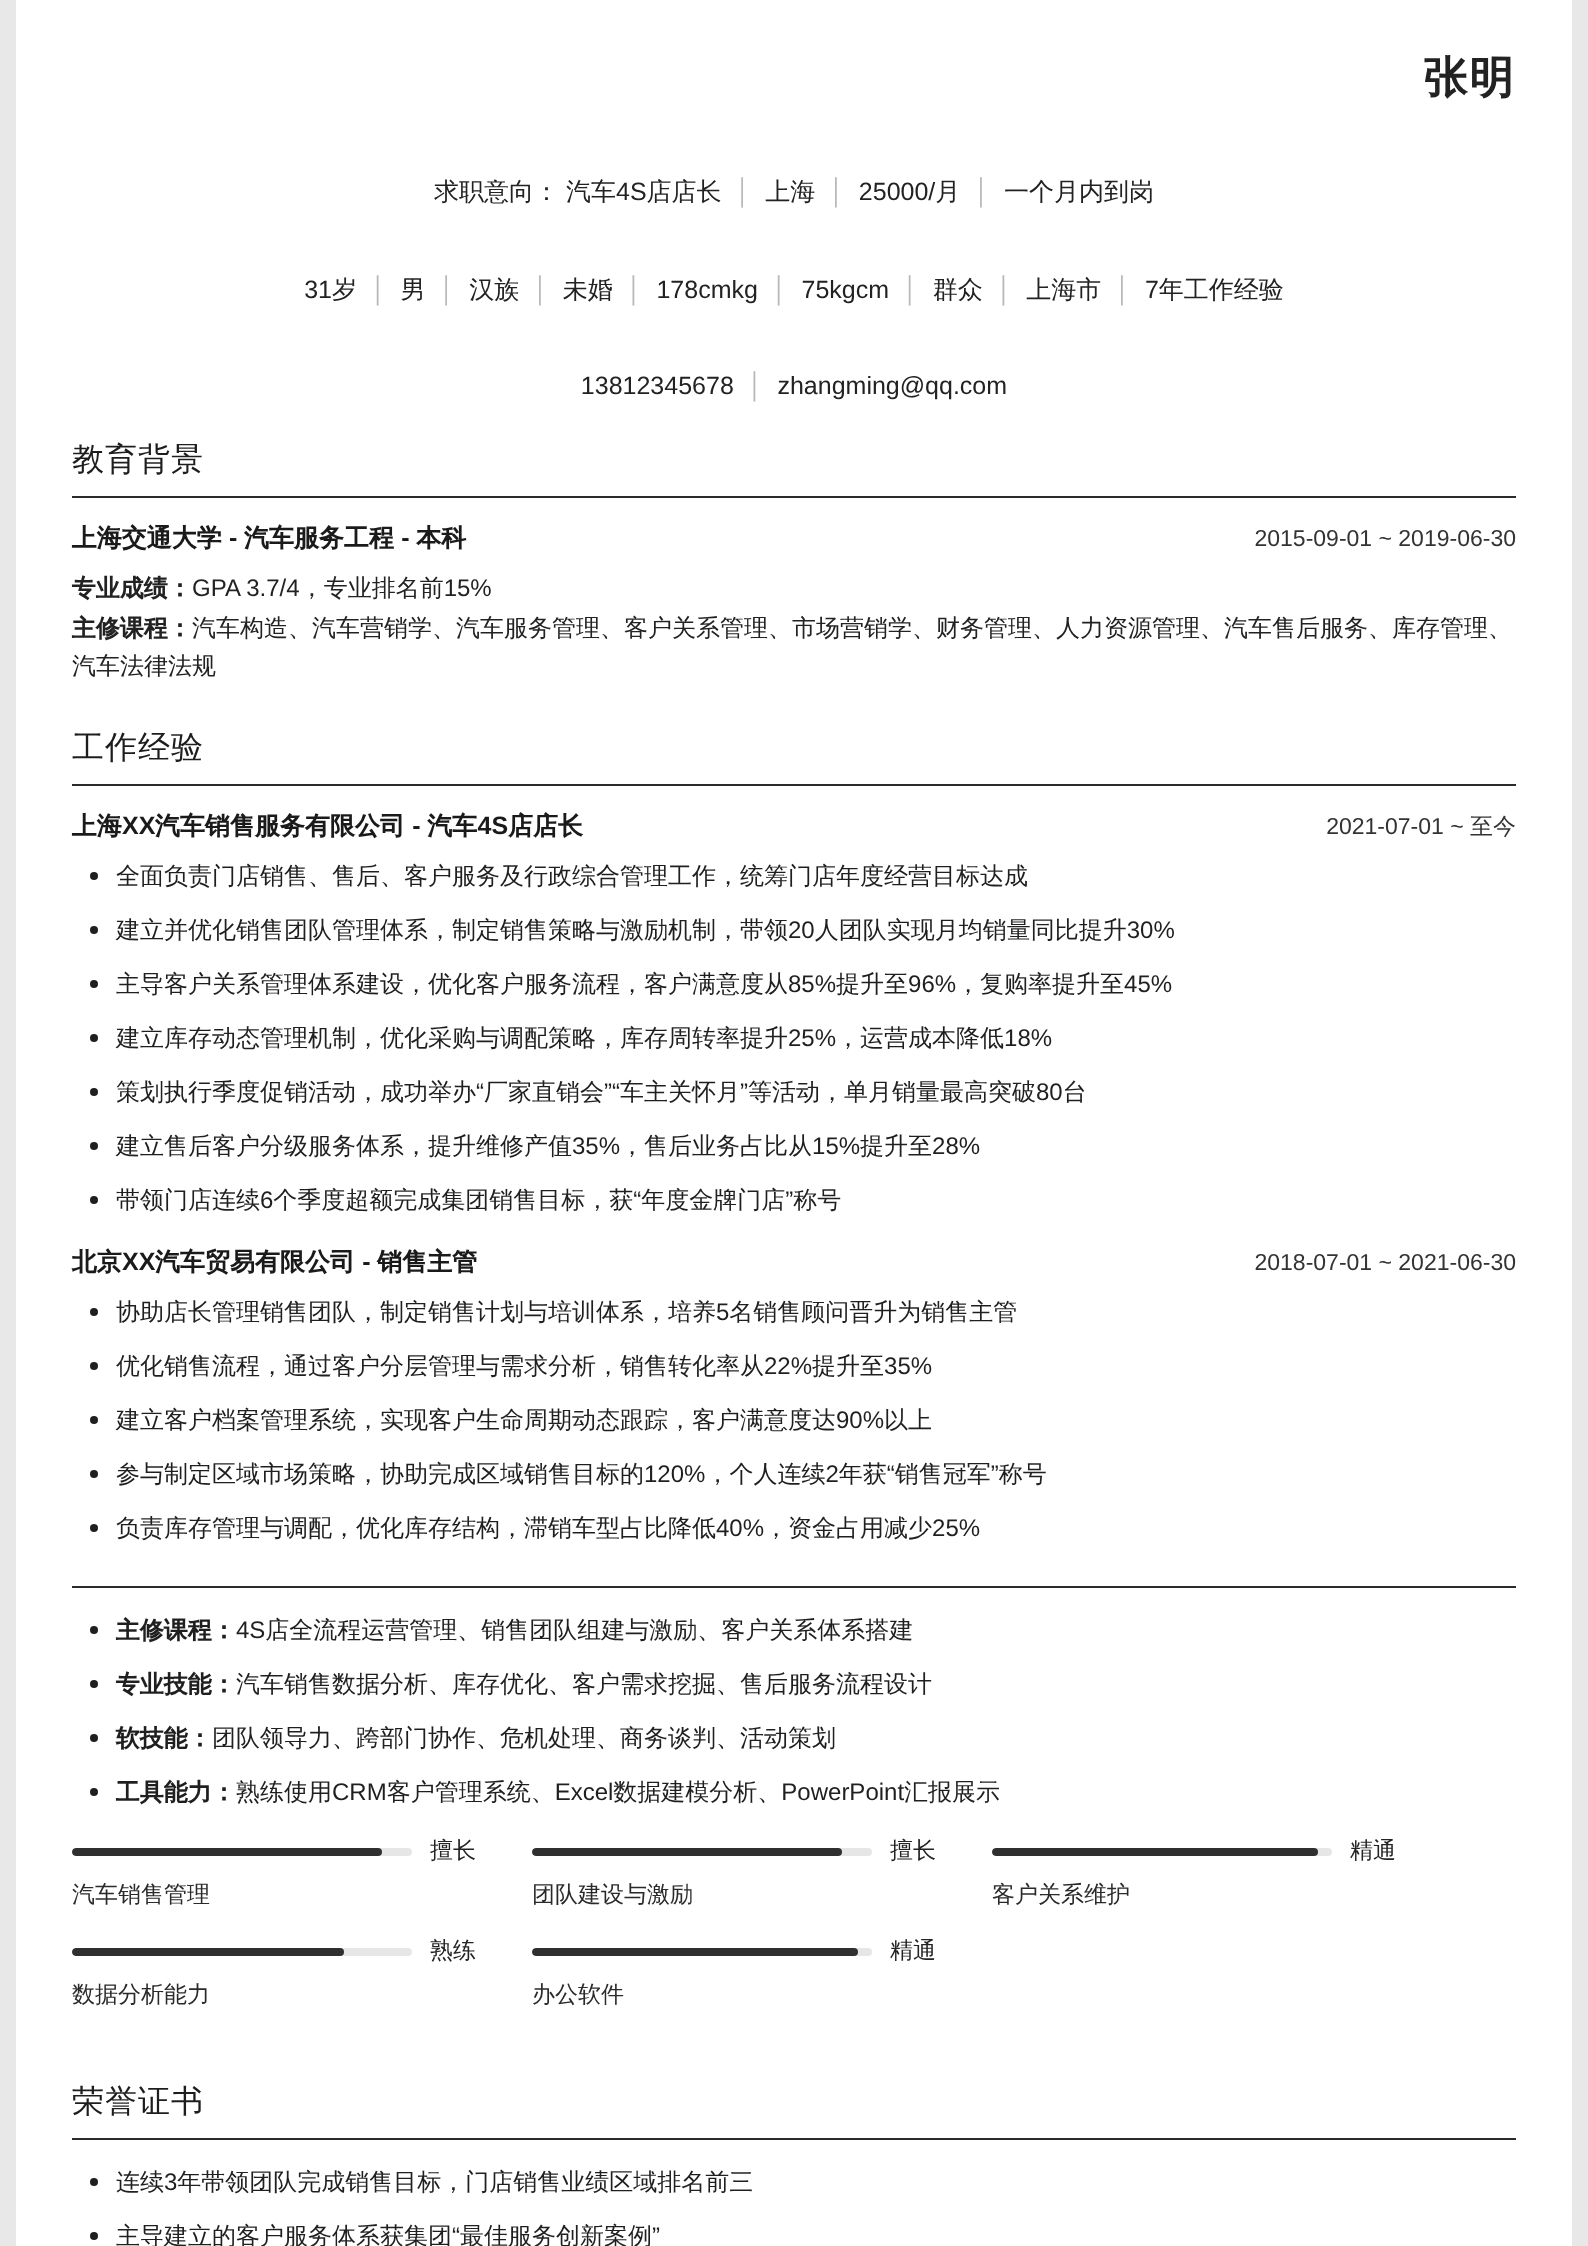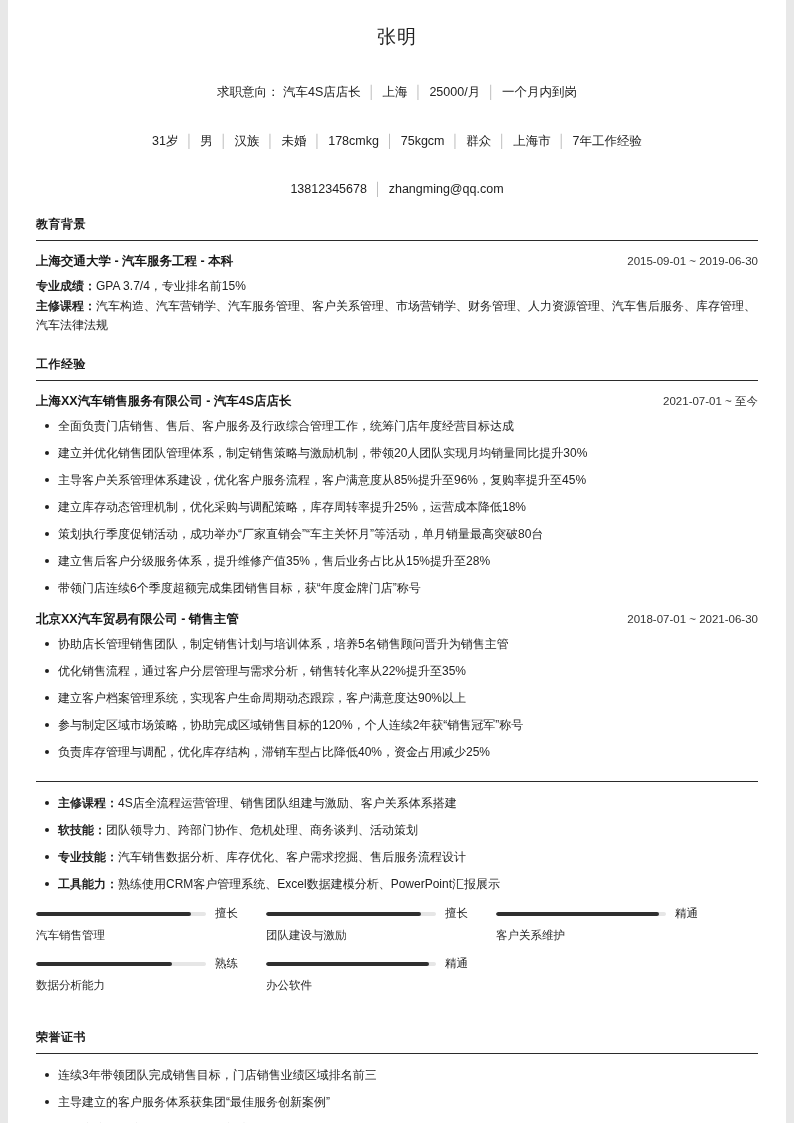--- a/index.html
+++ b/index.html
@@ -14,23 +14,23 @@
     width: 778px;
     min-height: 1123px;
     margin: 0 8px;
     background: #ffffff;
     padding: 20px 28px 0 28px;
     overflow: hidden;
   }
 
   
   .name {
-    text-align: center;
-    font-size: 19px;
-    font-weight: normal;
+    text-align: right;
+    font-size: 22px;
+    font-weight: bold;
     color: #222;
     letter-spacing: 1px;
     margin-top: 4px;
     margin-bottom: 12px;
   }
   .meta-line {
     text-align: center;
     font-size: 12.5px;
     color: #222;
     line-height: 1.0;
@@ -43,22 +43,22 @@
     color: #b9b9b9;
     font-weight: 300;
     margin: 0 7px;
     transform: translateY(0px);
   }
   .meta-line .itm { display: inline-block; }
 
   
   .section { margin-top: 20px; }
   .sec-title {
-    font-size: 12px;
-    font-weight: bold;
+    font-size: 16px;
+    font-weight: normal;
     color: #1d1d1d;
     padding-bottom: 7px;
     letter-spacing: .5px;
   }
   .sec-rule {
     height: 0;
     border-top: 1px solid #2b2b2b;
     margin-bottom: 12px;
   }
 
@@ -245,22 +245,22 @@
             <li>负责库存管理与调配，优化库存结构，滞销车型占比降低40%，资金占用减少25%</li>
           </ul>
         </div>
       </div>
   </div>
 
   <div class="section">
     <div class="sec-rule"></div>
     <ul class="blist" id="skill-bullets">
         <li><b>主修课程：</b><span>4S店全流程运营管理、销售团队组建与激励、客户关系体系搭建</span></li>
+        <li><b>专业技能：</b><span>汽车销售数据分析、库存优化、客户需求挖掘、售后服务流程设计</span></li>
         <li><b>软技能：</b><span>团队领导力、跨部门协作、危机处理、商务谈判、活动策划</span></li>
-        <li><b>专业技能：</b><span>汽车销售数据分析、库存优化、客户需求挖掘、售后服务流程设计</span></li>
         <li><b>工具能力：</b><span>熟练使用CRM客户管理系统、Excel数据建模分析、PowerPoint汇报展示</span></li>
       </ul>
     <div class="bars" id="skill-bars">
         <div class="bar-item">
           <div class="bar-row">
             <div class="bar-track">
               <div class="bar-fill" style="width: 91%;"></div>
             </div>
             <div class="bar-level">擅长</div>
           </div>

